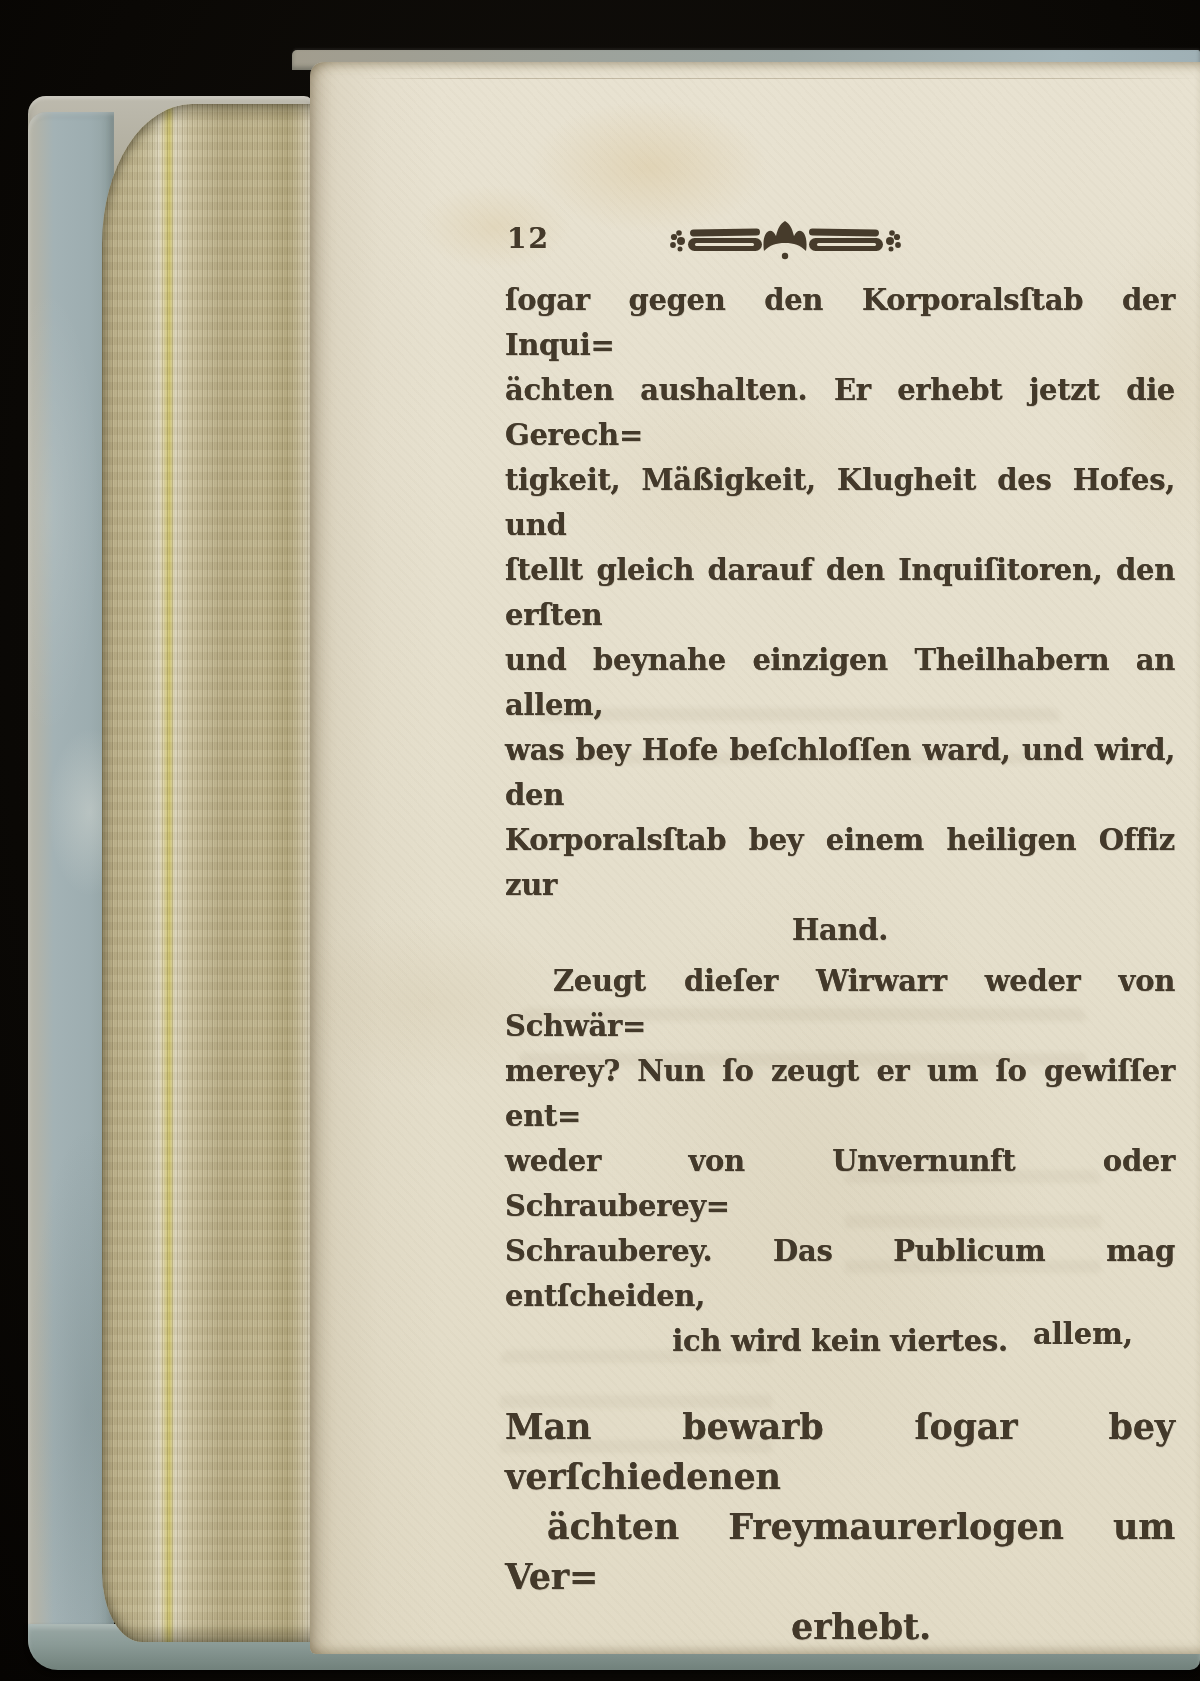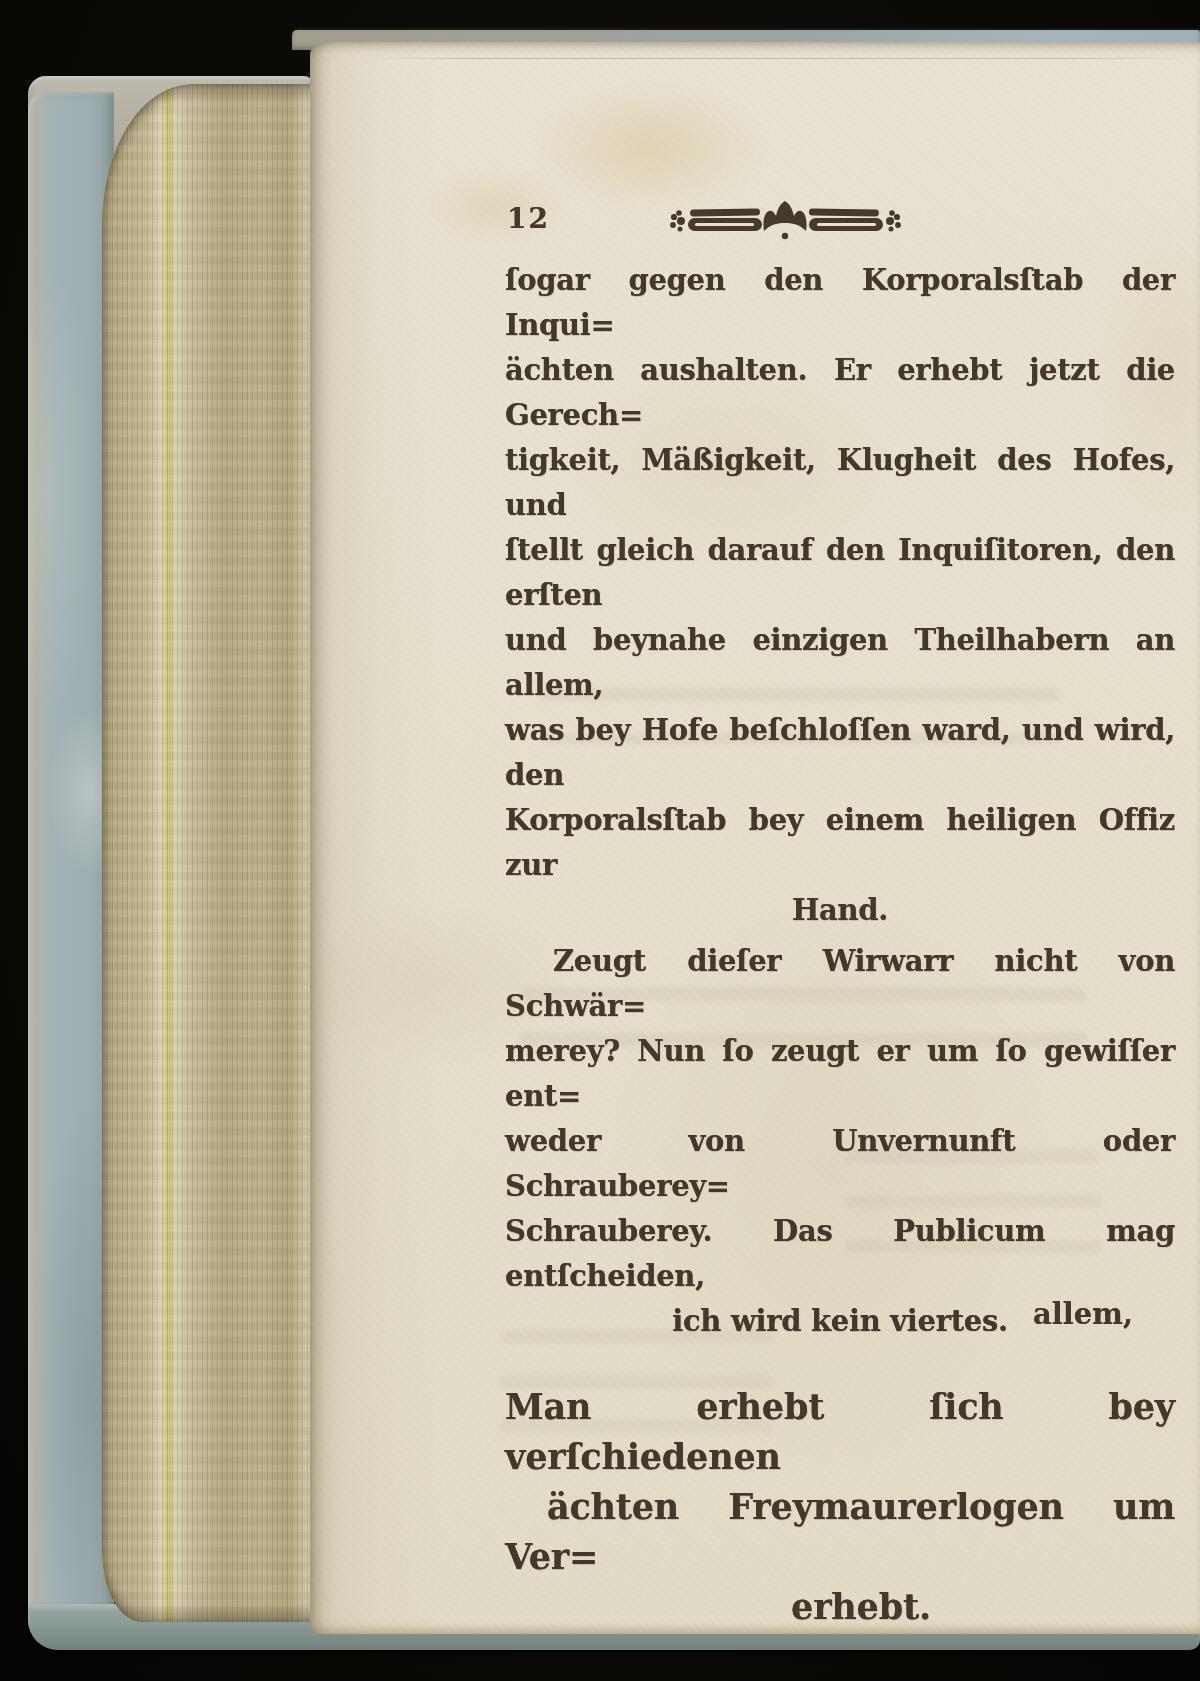--- a/index.html
+++ b/index.html
@@ -1,21 +1,21 @@
 <!DOCTYPE html>
 <html><head>
 <meta charset="utf-8">
 <style>
   html,body{margin:0;padding:0;}
   body{
     width:1200px;height:1681px;position:relative;overflow:hidden;
     background:radial-gradient(ellipse at 52% 38%, #14110d 0%, #0a0805 70%, #060402 100%);
     font-family:"DejaVu Serif","Liberation Serif",serif;
   }
-  .scan{position:absolute;inset:0;}
+  .scan{position:absolute;inset:0;margin-top:20px;}
 
   
   .cover-top{
     position:absolute;left:292px;top:30px;width:908px;height:20px;
     background:linear-gradient(90deg,#a29d8e 0%,#9aa6a4 55%,#a5b6ba 85%,#9fb0b5 100%);
     border-radius:5px 2px 0 0;
     box-shadow:0 -2px 2px rgba(255,255,255,.06), inset 0 -3px 4px rgba(40,45,40,.35);
   }
   .cover-corner{
     position:absolute;left:28px;top:76px;width:286px;height:96px;
@@ -173,28 +173,28 @@
           <div class="line just"><span class="seg fraktur">ſogar gegen den Korporalsſtab der Inqui=</span></div>
           <div class="line just"><span class="seg fraktur">ächten aushalten. Er erhebt jetzt die Gerech=</span></div>
           <div class="line just"><span class="seg fraktur">tigkeit, Mäßigkeit, Klugheit des Hofes, und</span></div>
           <div class="line just"><span class="seg fraktur">ſtellt gleich darauf den Inquiſitoren, den erſten</span></div>
           <div class="line just"><span class="seg fraktur">und beynahe einzigen Theilhabern an allem,</span></div>
           <div class="line just"><span class="seg fraktur">was bey Hofe beſchloſſen ward, und wird, den</span></div>
           <div class="line just"><span class="seg fraktur">Korporalsſtab bey einem heiligen Offiz zur</span></div>
           <div class="line"><span class="seg fraktur">Hand.</span></div>
         </div>
         <div class="block paragraph">
-          <div class="line just" style="text-indent: 48px;"><span class="seg fraktur">Zeugt dieſer Wirwarr nicht von Schwär=</span></div>
+          <div class="line just" style="text-indent: 48px;"><span class="seg fraktur">Zeugt dieſer Wirwarr weder von Schwär=</span></div>
           <div class="line just"><span class="seg fraktur">merey? Nun ſo zeugt er um ſo gewiſſer ent=</span></div>
           <div class="line just"><span class="seg fraktur">weder von Unvernunft oder Schrauberey=</span></div>
           <div class="line just"><span class="seg fraktur">Schrauberey. Das Publicum mag entſcheiden,</span></div>
           <div class="line"><span class="seg fraktur">ich wird kein viertes.</span></div>
         </div>
         <div class="block heading">
-          <div class="line just"><span class="seg fraktur">Man erhebt ſich bey verſchiedenen</span></div>
+          <div class="line just"><span class="seg fraktur">Man bewarb ſogar bey verſchiedenen</span></div>
           <div class="line just" style="text-indent: 42px;"><span class="seg fraktur">ächten Freymaurerlogen um Ver=</span></div>
           <div class="line" style="text-indent: 42px;"><span class="seg fraktur">erhebt.</span></div>
         </div>
       </div>
 
     <div class="catchword-row">
       <span>allem,</span>
     </div>
 
   </div>

